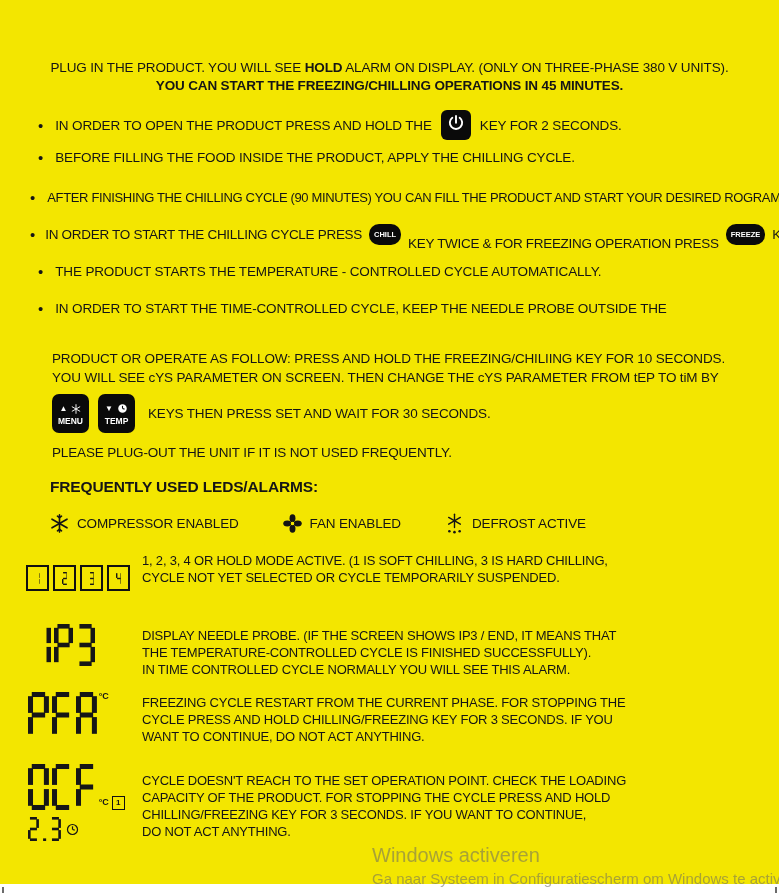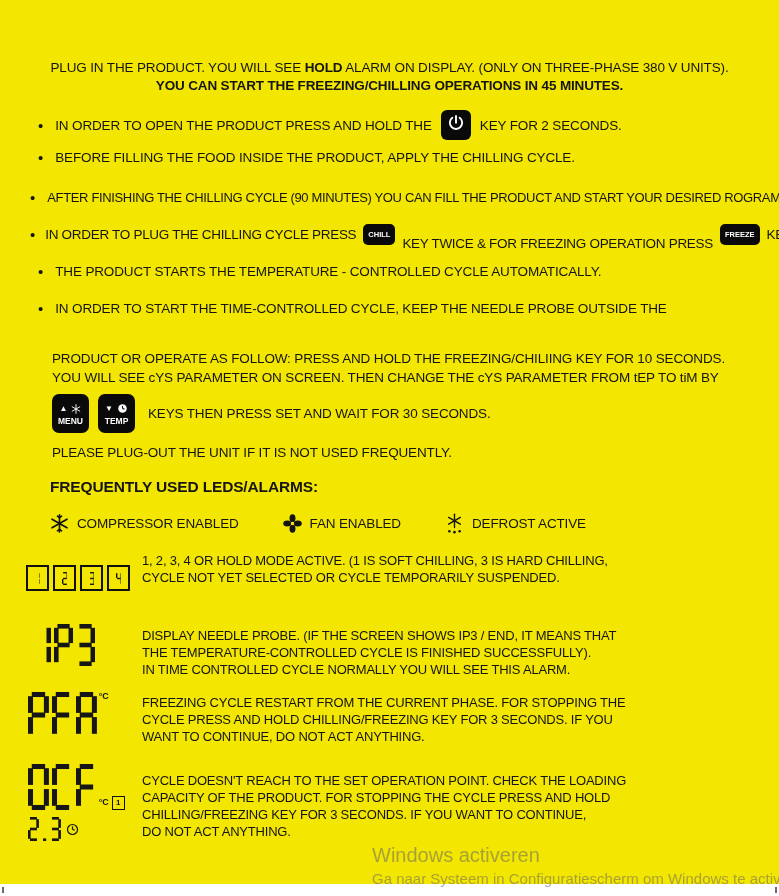--- a/index.html
+++ b/index.html
@@ -11,21 +11,21 @@
   .page{position:absolute;left:0;top:0;width:779px;height:884px;background:#F3E600;overflow:hidden;}
   .abs{position:absolute;}
   .t{font-size:13.5px;letter-spacing:-0.15px;white-space:nowrap;color:#151515;}
   .b{font-weight:bold;}
   .center{width:100%;text-align:center;}
   .bullet-row{display:flex;align-items:center;gap:9px;}
   .dot{font-size:15px;line-height:1;margin-right:3px;}
   
   .key{background:#0a0a0a;color:#fff;border-radius:6px;display:flex;align-items:center;justify-content:center;}
   .key-power{width:30px;height:30px;}
-  .key-small{height:21px;padding:0 5px;border-radius:5px;font-weight:bold;font-size:7.5px;letter-spacing:0;}
+  .key-small{height:21px;padding:0 5px;border-radius:10px;font-weight:bold;font-size:7.5px;letter-spacing:0;}
   .key-col{width:37px;height:37px;border-radius:7px;flex-direction:column;gap:1px;padding-top:2px;}
   .key-col .glyphs{display:flex;align-items:center;gap:4px;height:13px;}
   .key-col .tri{font-size:8px;line-height:1;}
   .key-col .lbl{font-size:8.5px;font-weight:bold;letter-spacing:0;}
   
   .ledrow{display:flex;align-items:center;gap:44px;}
   .led{display:flex;align-items:center;gap:8px;}
   
   .al{font-size:13px;letter-spacing:-0.2px;line-height:17px;white-space:nowrap;margin-left:20px;}
   
@@ -67,21 +67,21 @@
     <span class="t">BEFORE FILLING THE FOOD INSIDE THE PRODUCT, APPLY THE CHILLING CYCLE.</span>
   </div>
 
   <div class="abs bullet-row" style="left:30px;top:190px;">
     <span class="dot">•</span>
     <span class="t" style="font-size:13px;letter-spacing:-0.35px;">AFTER FINISHING THE CHILLING CYCLE (90 MINUTES) YOU CAN FILL THE PRODUCT AND START YOUR DESIRED ROGRAM.</span>
   </div>
 
   <div class="abs bullet-row" style="left:30px;top:221px;height:26px;gap:7px;">
     <span class="dot">•</span>
-    <span class="t" style="letter-spacing:-0.3px;">IN ORDER TO PLUG THE CHILLING CYCLE PRESS</span>
+    <span class="t" style="letter-spacing:-0.3px;">IN ORDER TO START THE CHILLING CYCLE PRESS</span>
     <span class="key key-small">
         <span>CHILL</span>
       </span>
     <span class="t" style="letter-spacing:-0.3px;margin-top:19px;">KEY TWICE &amp; FOR FREEZING OPERATION PRESS</span>
     <span class="key key-small">
         <span>FREEZE</span>
       </span>
     <span class="t" style="letter-spacing:-0.3px;">KEY TWICE</span>
   </div>
 

